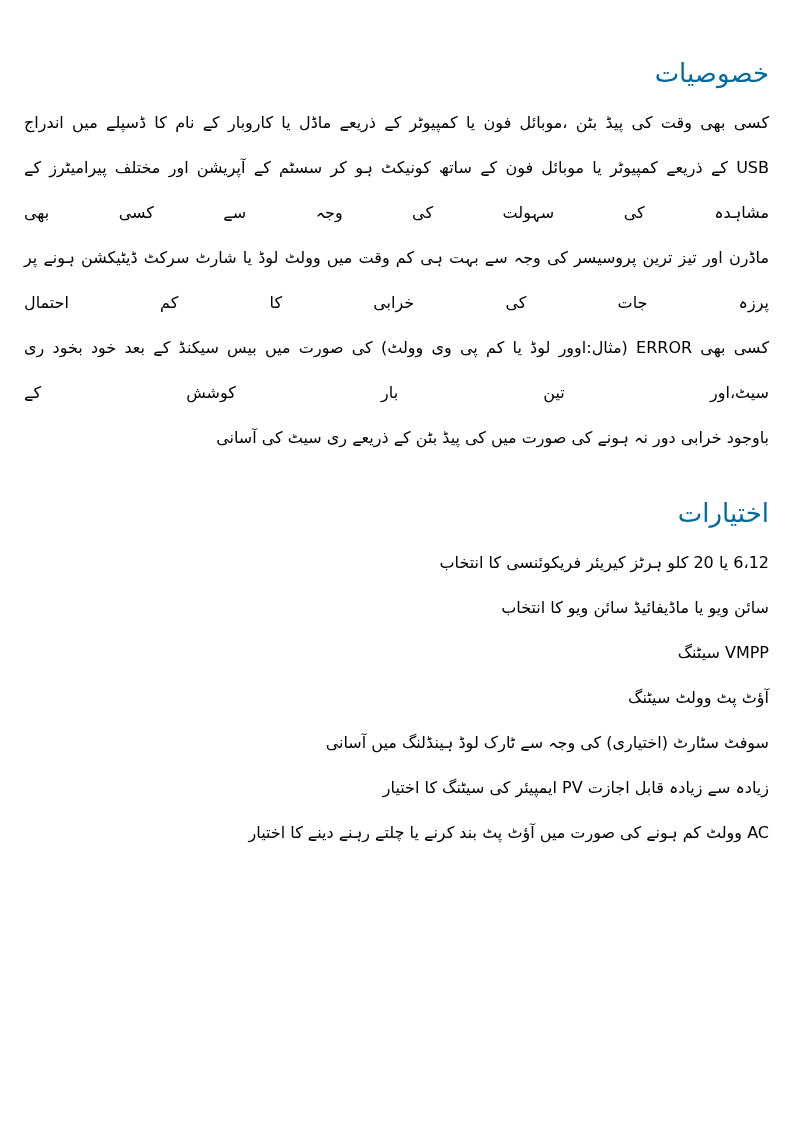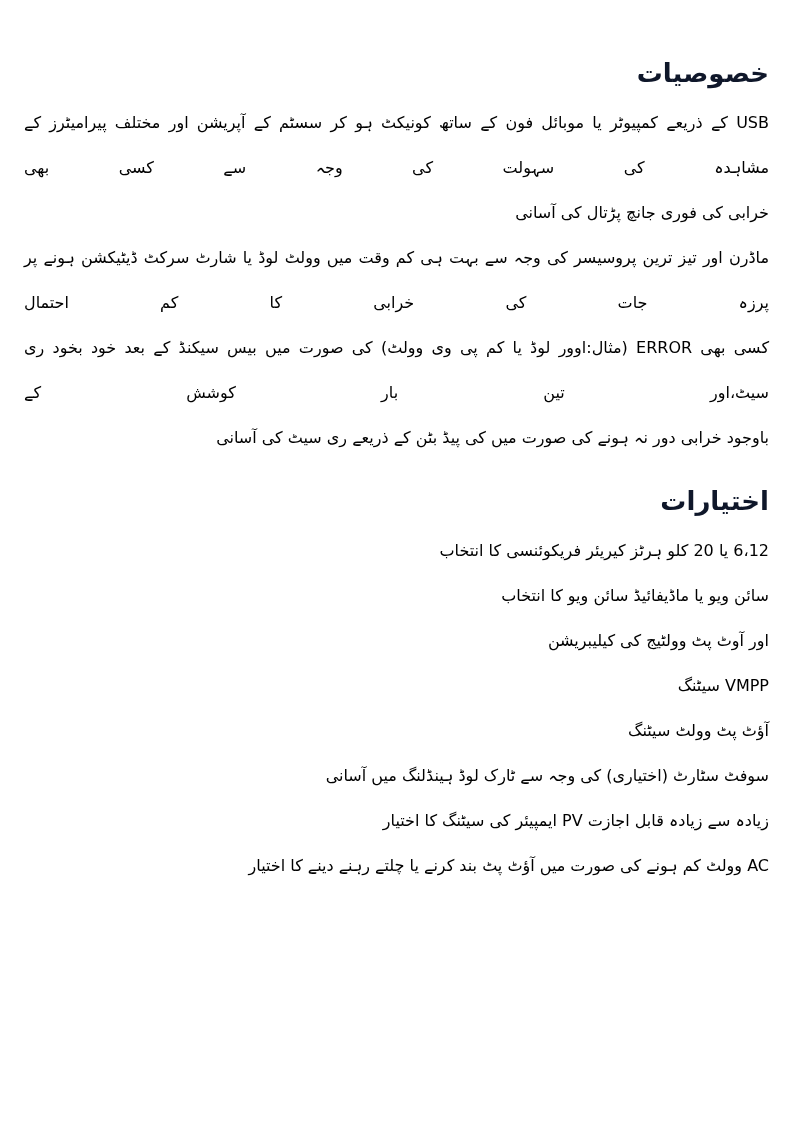--- a/index.html
+++ b/index.html
@@ -15,28 +15,28 @@
     margin: 0 auto;
     background: #ffffff;
     box-sizing: border-box;
     padding: 52px 24px 0 24px;
     direction: rtl;
     color: #000000;
     overflow: hidden;
   }
   .section-heading {
     font-size: 26px;
-    font-weight: bold;
-    color: #0f172a;
+    font-weight: normal;
+    color: #0369a1;
     text-align: right;
     line-height: 42px;
     margin: 0 0 6px 0;
   }
   .section-heading.gap-top {
-    margin-top: 20px;
+    margin-top: 32px;
   }
   .line {
     font-size: 16px;
     line-height: 45px;
     height: 45px;
     text-align: right;
     white-space: nowrap;
     overflow: visible;
   }
   .line.full {
@@ -47,30 +47,29 @@
     text-align-last: justify;
   }
 </style>
 </head>
 <body>
 
 <div class="page">
 
   <h2 class="section-heading">خصوصیات</h2>
 
+  <div class="line full">کسی بھی وقت کی پیڈ بٹن ،موبائل فون یا کمپیوٹر کے ذریعے ماڈل یا کاروبار کے نام کا ڈسپلے میں اندراج</div>
   <div class="line full">USB کے ذریعے کمپیوٹر یا موبائل فون کے ساتھ کونیکٹ ہو کر سسٹم کے آپریشن اور مختلف پیرامیٹرز کے مشاہدہ کی سہولت کی وجہ سے کسی بھی</div>
-  <div class="line" style="margin-left:225px;">خرابی کی فوری جانچ پڑتال کی آسانی</div>
   <div class="line full">ماڈرن اور تیز ترین پروسیسر کی وجہ سے بہت ہی کم وقت میں وولٹ لوڈ یا شارٹ سرکٹ ڈیٹیکشن ہونے پر پرزہ جات کی خرابی کا کم احتمال</div>
   <div class="line full">کسی بھی ERROR (مثال:اوور لوڈ یا کم پی وی وولٹ) کی صورت میں بیس سیکنڈ کے بعد خود بخود ری سیٹ،اور تین بار کوشش کے</div>
   <div class="line" style="margin-left:315px;">باوجود خرابی دور نہ ہونے کی صورت میں کی پیڈ بٹن کے ذریعے ری سیٹ کی آسانی</div>
 
   <h2 class="section-heading gap-top">اختیارات</h2>
 
   <div class="line" style="padding-left:245px;">6،12 یا 20 کلو ہرٹز کیریئر فریکوئنسی کا انتخاب</div>
   <div class="line" style="padding-left:245px;">سائن ویو یا ماڈیفائیڈ سائن ویو کا انتخاب</div>
-  <div class="line" style="padding-left:250px;">اور آوٹ پٹ وولٹیج کی کیلیبریشن</div>
   <div class="line" style="padding-left:280px;">VMPP سیٹنگ</div>
   <div class="line" style="padding-left:295px;">آؤٹ پٹ وولٹ سیٹنگ</div>
   <div class="line" style="padding-left:255px;">سوفٹ سٹارٹ (اختیاری) کی وجہ سے ٹارک لوڈ ہینڈلنگ میں آسانی</div>
   <div class="line" style="padding-left:245px;">زیادہ سے زیادہ قابل اجازت PV ایمپیئر کی سیٹنگ کا اختیار</div>
   <div class="line" style="padding-left:0px;">AC وولٹ کم ہونے کی صورت میں آؤٹ پٹ بند کرنے یا چلتے رہنے دینے کا اختیار</div>
 
 </div>
 
 </body></html>

